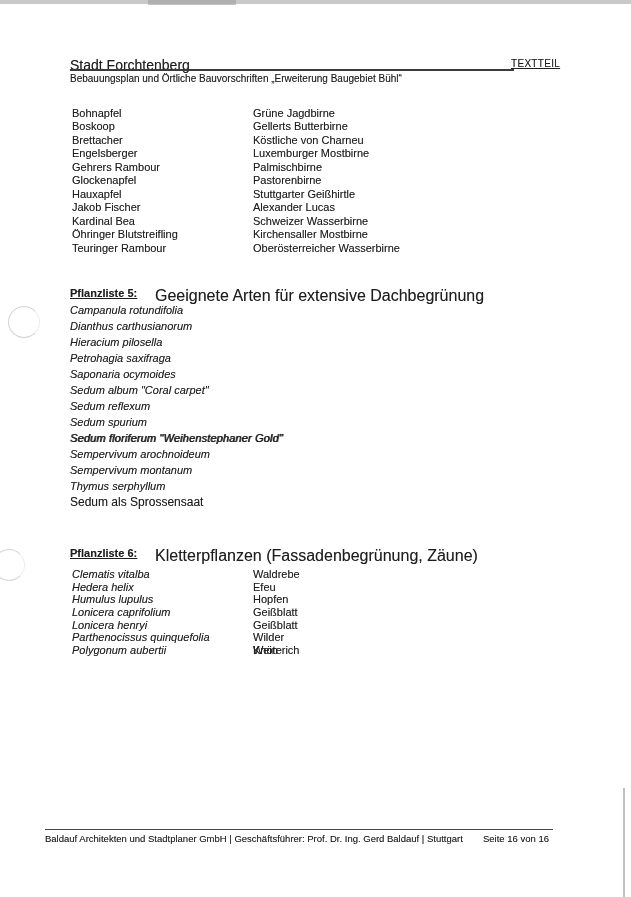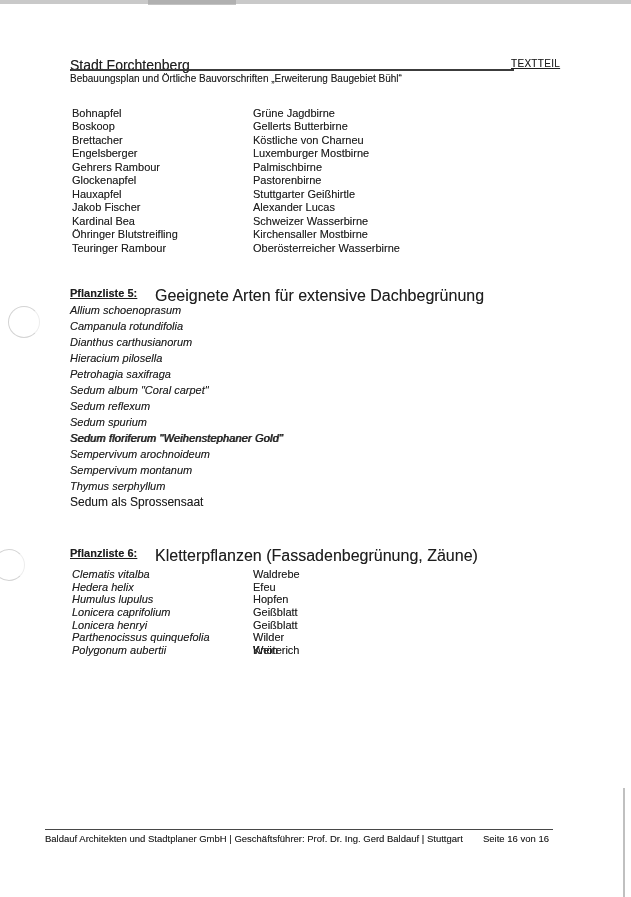--- a/index.html
+++ b/index.html
@@ -93,25 +93,25 @@
     <div class="fruit-item">Stuttgarter Geißhirtle</div>
     <div class="fruit-item">Alexander Lucas</div>
     <div class="fruit-item">Schweizer Wasserbirne</div>
     <div class="fruit-item">Kirchensaller Mostbirne</div>
     <div class="fruit-item">Oberösterreicher Wasserbirne</div>
   </div>
 
 <div class="pl-label p5-label">Pflanzliste 5:</div>
 <div class="pl-title p5-title">Geeignete Arten für extensive Dachbegrünung</div>
 <div class="p5-list">
-    <div class="p5-item it">Allium schoenoprasum</div>
     <div class="p5-item it">Campanula rotundifolia</div>
     <div class="p5-item it">Dianthus carthusianorum</div>
     <div class="p5-item it">Hieracium pilosella</div>
     <div class="p5-item it">Petrohagia saxifraga</div>
+    <div class="p5-item it">Saponaria ocymoides</div>
     <div class="p5-item it">Sedum album "Coral carpet"</div>
     <div class="p5-item it">Sedum reflexum</div>
     <div class="p5-item it">Sedum spurium</div>
     <div class="p5-item it overprint">Sedum floriferum "Weihenstephaner Gold"</div>
     <div class="p5-item it">Sempervivum arochnoideum</div>
     <div class="p5-item it">Sempervivum montanum</div>
     <div class="p5-item it">Thymus serphyllum</div>
     <div class="p5-item plain">Sedum als Sprossensaat</div>
   </div>
 

